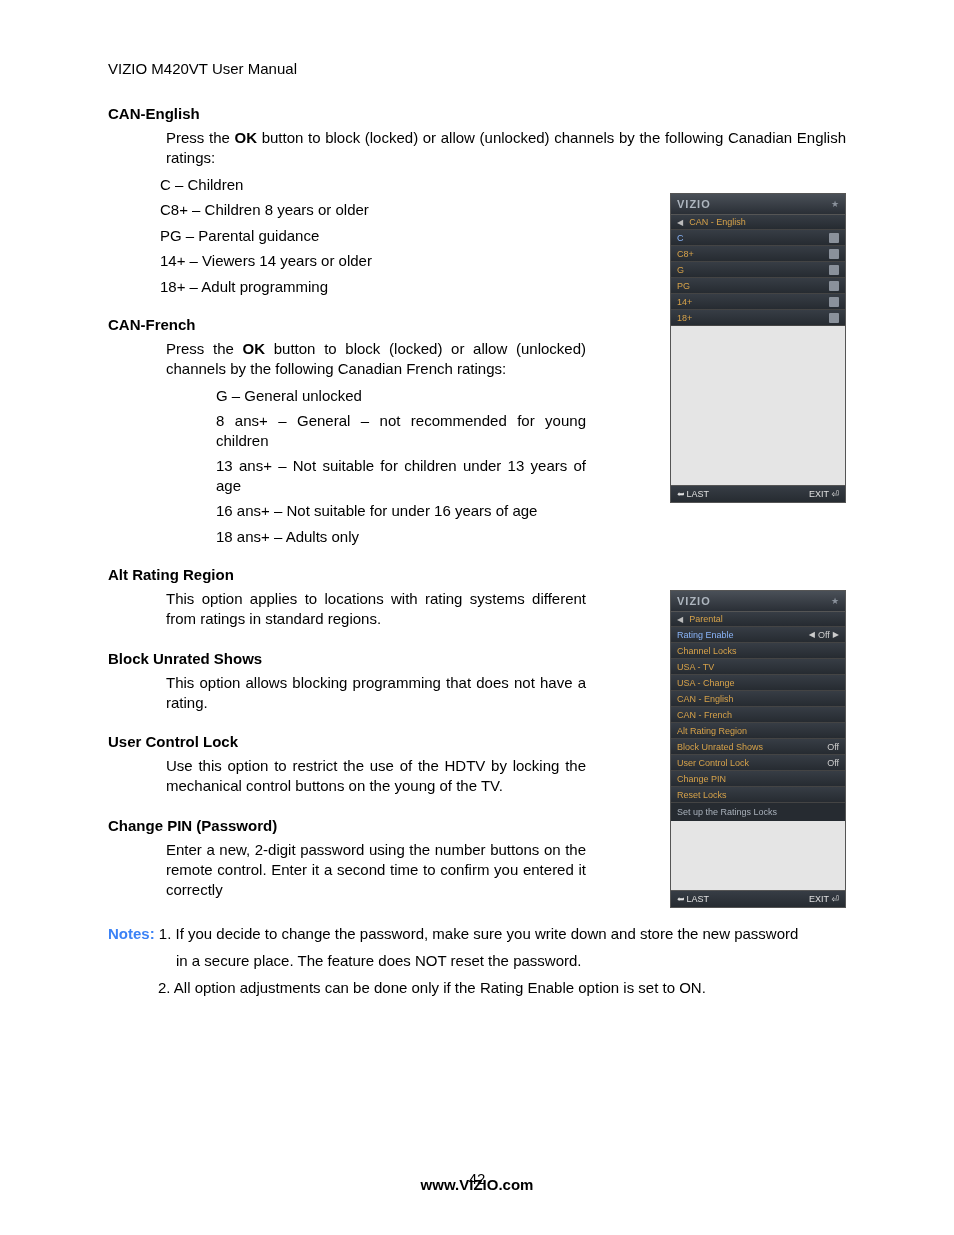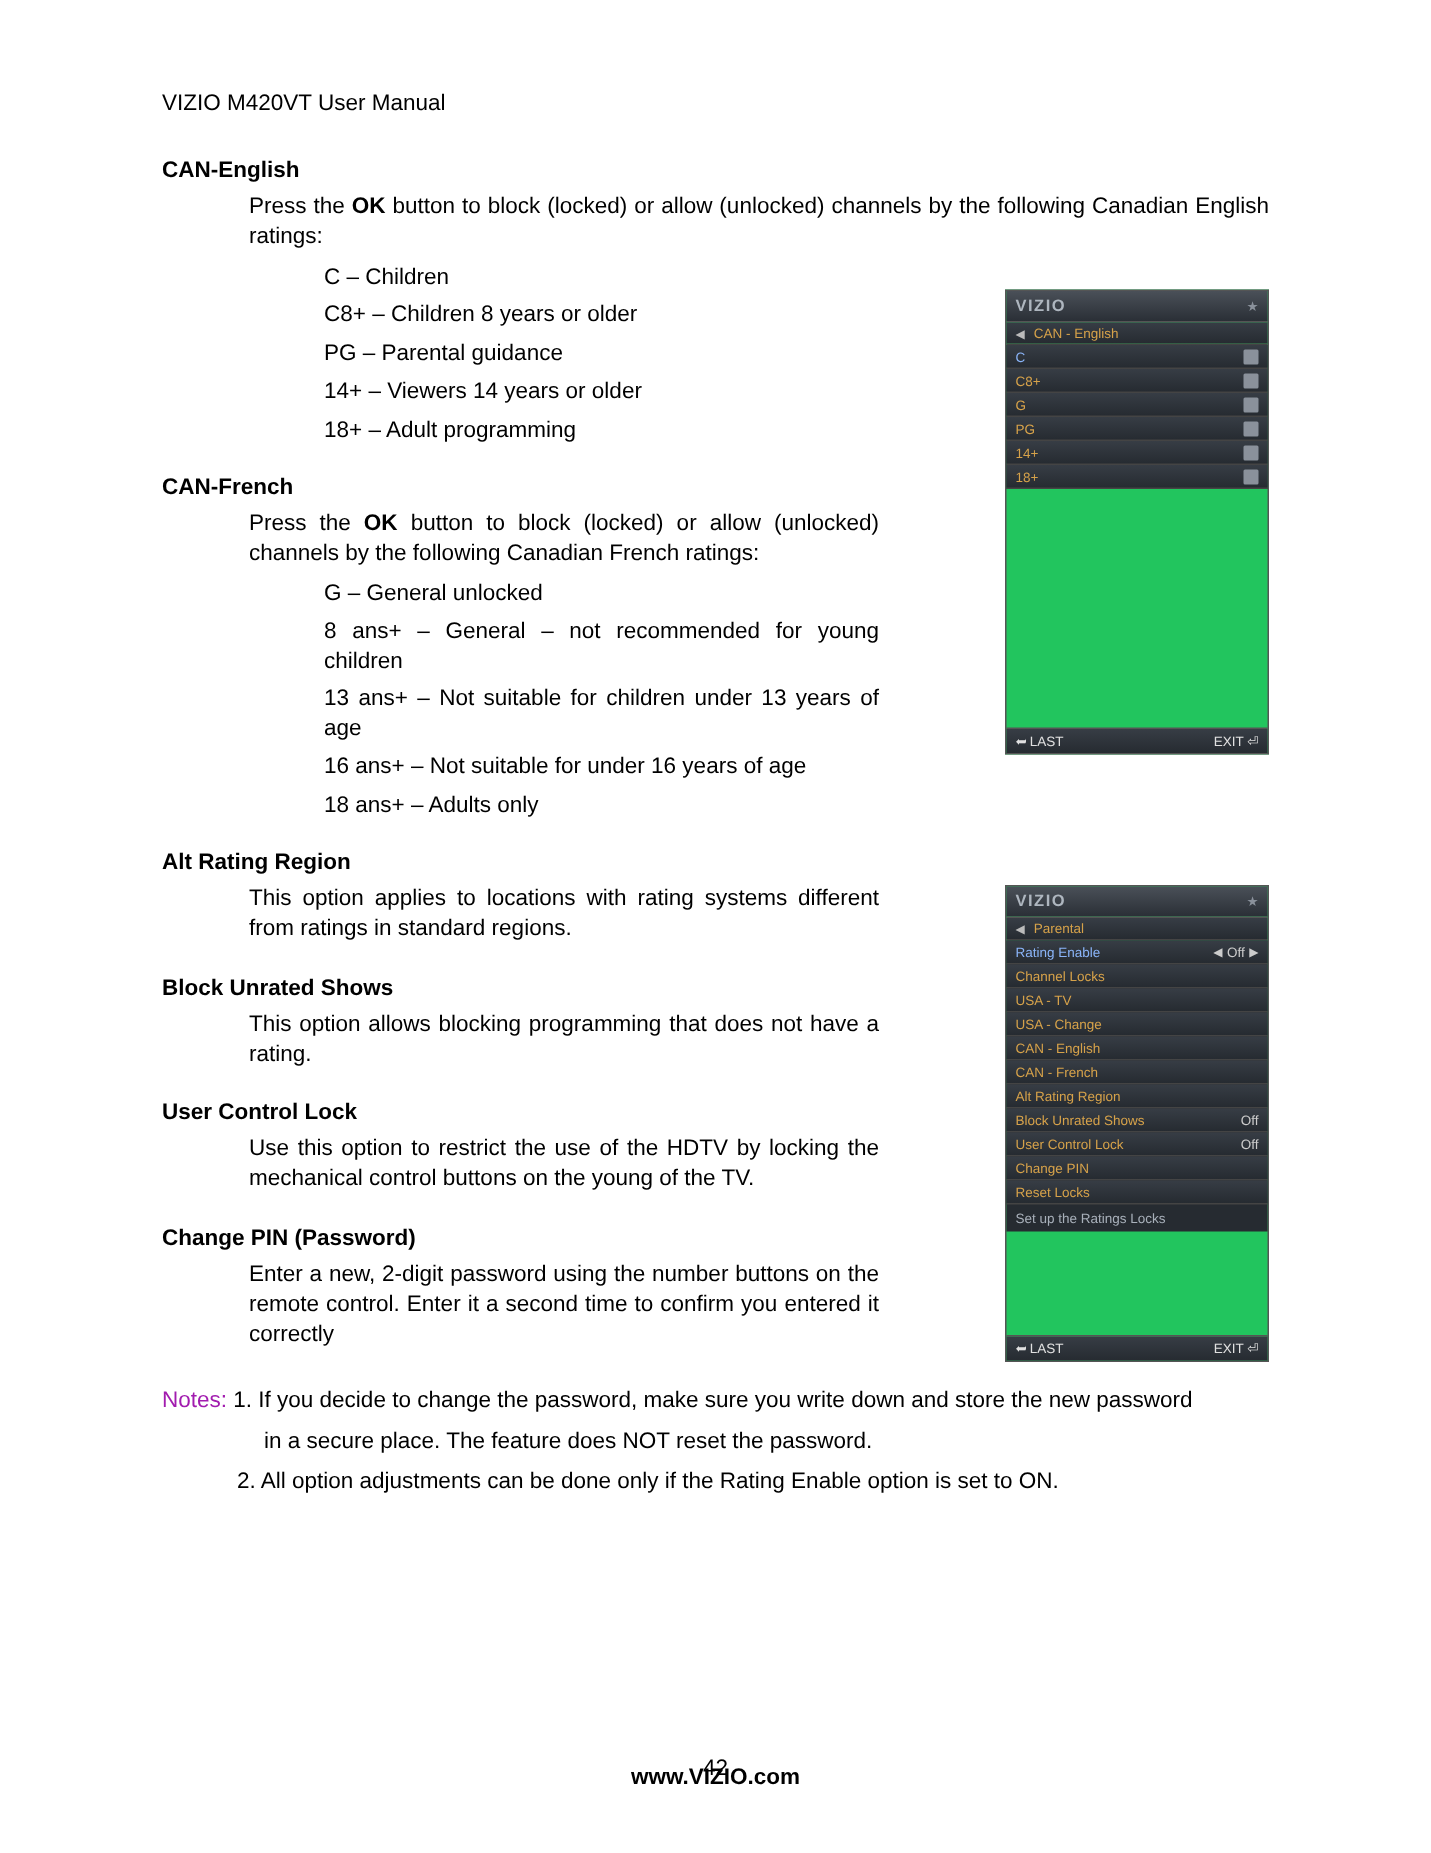--- a/index.html
+++ b/index.html
@@ -8,36 +8,36 @@
     font-family: Arial, Helvetica, sans-serif;
     font-size: 15px;
     color: #000;
     position: relative;
     padding: 60px 108px 0 108px;
   }
   .header-line { font-size: 15px; margin-bottom: 28px; }
   .section-title { font-weight: bold; font-size: 15px; margin-bottom: 6px; }
   .para { margin-left: 58px; text-align: justify; line-height: 1.35; }
   .para-narrow { margin-left: 58px; width: 420px; text-align: justify; line-height: 1.35; }
-  .rlist { margin-left: 108px; margin-top: 6px; }
+  .rlist { margin-left: 52px; margin-top: 6px; }
   .rlist div { margin-bottom: 6px; line-height: 1.3; }
   .rlist-narrow { margin-left: 108px; margin-top: 6px; width: 370px; }
   .rlist-narrow div { margin-bottom: 6px; text-align: justify; line-height: 1.3; }
   .sec { margin-bottom: 20px; }
   .bold { font-weight: bold; }
-  .notes-label { color: #a21caf; font-weight: normal; }
+  .notes-label { color: #3b82f6; font-weight: bold; }
   .notes-wrap { margin-top: 10px; line-height: 1.8; }
   .notes-line1 { }
   .notes-line2 { margin-left: 68px; }
   .notes-line3 { margin-left: 50px; }
   .page-num { position: absolute; bottom: 48px; width: 100%; left: 0; text-align: center; font-size: 15px; }
   .footer-url { position: absolute; bottom: 42px; width: 100%; left: 0; text-align: center; font-size: 15px; font-weight: bold; }
 
   
-  .osd { position: absolute; background: #22c55e; border: 1px solid #555; color: #c8d0d8; font-size: 9px; }
+  .osd { position: absolute; background: #e5e5e5; border: 1px solid #555; color: #c8d0d8; font-size: 9px; }
   .osd1 { top: 193px; right: 108px; width: 176px; height: 310px; }
   .osd2 { top: 590px; right: 108px; width: 176px; height: 318px; }
   .osd-top { display:flex; align-items:center; justify-content:space-between; padding: 4px 6px; background: linear-gradient(#4a5058,#2a2f36); border-bottom:1px solid #555; }
   .osd-logo { font-weight: bold; letter-spacing: 1px; color:#aeb6bf; font-size:11px; }
   .osd-star { color:#8a919b; font-size:9px; }
   .osd-crumb { display:flex; align-items:center; gap:6px; background: linear-gradient(#373d45,#262b31); padding: 2px 6px; border-bottom:1px solid #444; color:#d6a24a; font-size:9px; }
   .osd-crumb .arrow { color:#bbb; font-size:8px; }
   .osd-row { display:flex; align-items:center; justify-content:space-between; padding: 2px 6px; background: linear-gradient(#373d45,#262b31); border-bottom:1px solid #444; height:16px; font-size:9px; }
   .osd-row .label { color:#d6a24a; }
   .osd-row .val { color:#ccc; display:flex; align-items:center; gap:3px; }

